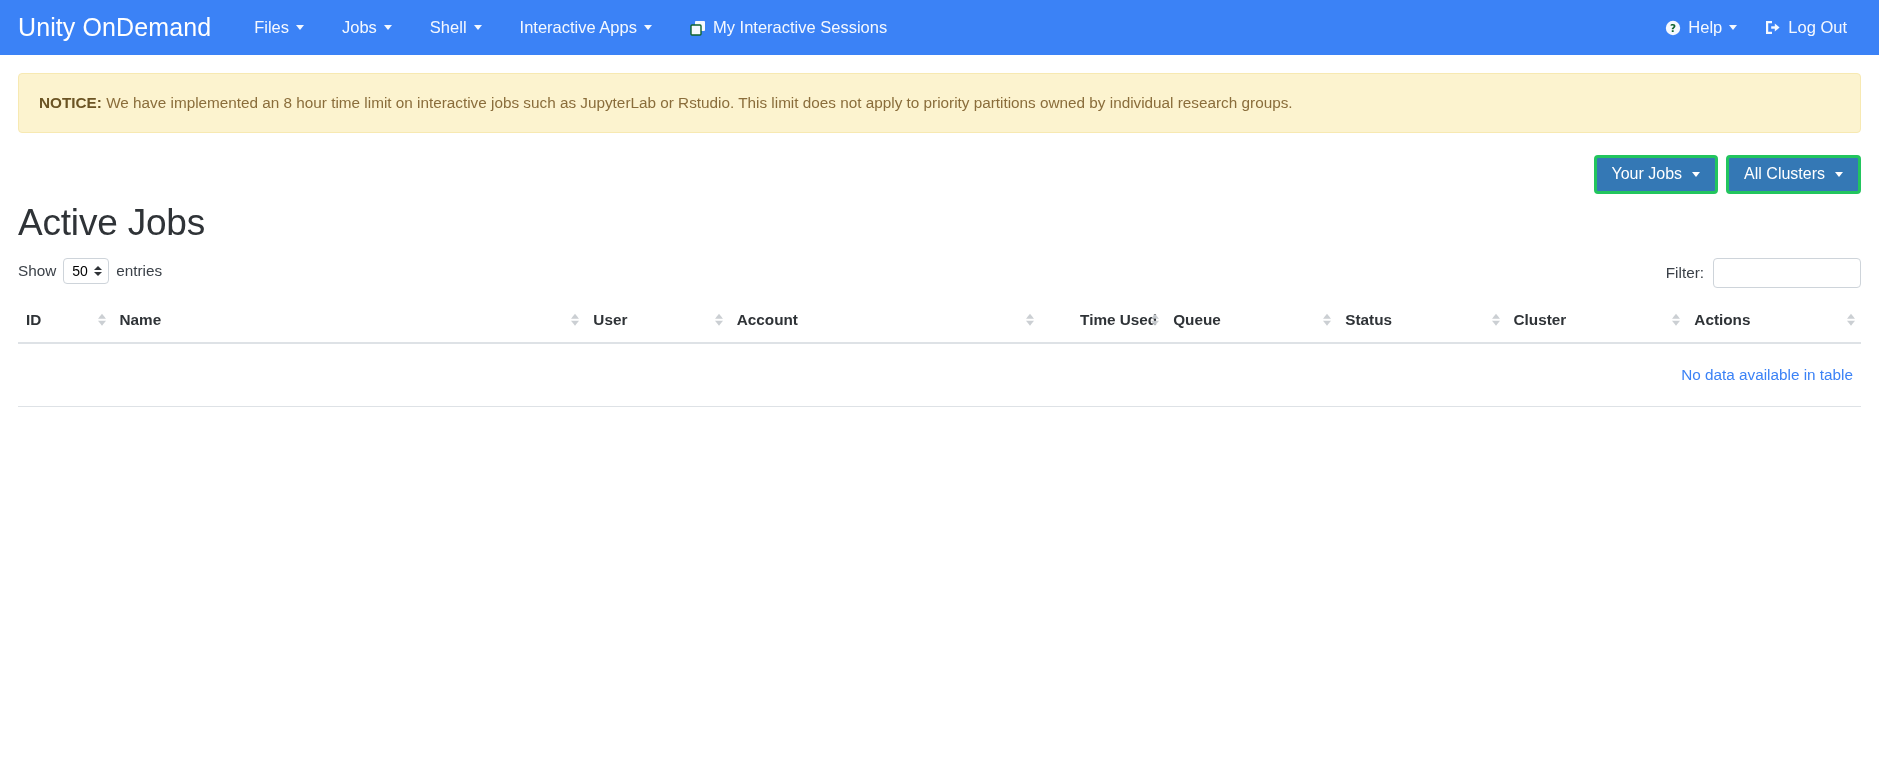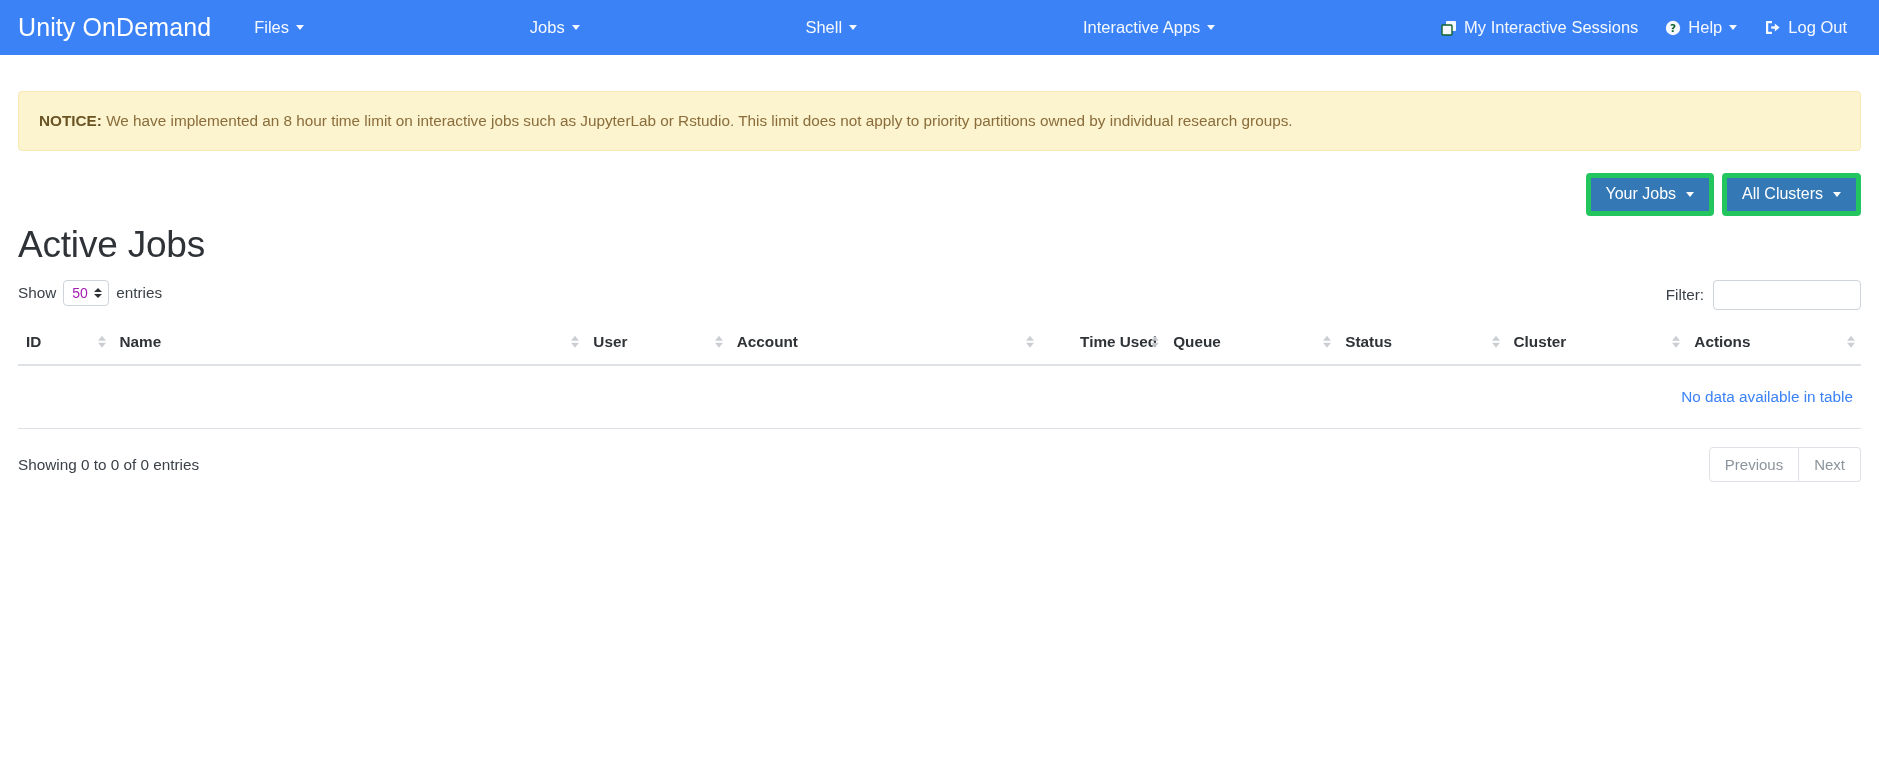--- a/index.html
+++ b/index.html
@@ -20,21 +20,21 @@
     padding: 0 18px 0 18px;
     color: #ffffff;
   }
   .brand {
     font-size: 25px;
     color: #ffffff;
     letter-spacing: .1px;
     margin-right: 30px;
     white-space: nowrap;
   }
-  .nav-links { display: flex; align-items: center; gap: 0px; flex: 1; justify-content: space-between; }
+  .nav-links { display: flex; align-items: center; gap: 12px; flex: 1; }
   .nav-item {
     display: flex; align-items: center;
     color: #ffffff;
     font-size: 16.5px;
     padding: 8px 13px;
     white-space: nowrap;
     cursor: pointer;
     opacity: .95;
   }
   .caret {
@@ -45,40 +45,40 @@
     border-right: 4.5px solid transparent;
     border-top: 5px solid #ffffff;
   }
   .nav-right { display: flex; align-items: center; }
   .nav-right .nav-item { padding: 8px 14px; }
   .icon-inline { display: inline-flex; align-items: center; margin-right: 7px; }
 
   
   .content { padding: 0 18px; }
   .notice {
-    margin-top: 36px;
+    margin-top: 18px;
     background: #fcf3cf;
     border: 1px solid #f7e9b2;
     border-radius: 4px;
     padding: 18px 20px;
     color: #8a6d3b;
     font-size: 15.3px;
     line-height: 1.45;
   }
   .notice b { color: #6b5424; font-weight: bold; }
 
   
   .btn-row {
     display: flex; justify-content: flex-end;
     gap: 8px;
     margin-top: 22px;
   }
   .btn-primary {
     background: #3478b5;
-    border: 5px solid #22c55e;
+    border: 3px solid #22c55e;
     border-radius: 4px;
     color: #fff;
     font-size: 16px;
     padding: 7px 15px 8px 15px;
     display: flex; align-items: center;
     cursor: pointer;
     white-space: nowrap;
   }
   .btn-primary .caret { margin-left: 10px; }
 
@@ -100,21 +100,21 @@
   .length-ctl { display: flex; align-items: center; gap: 7px; }
   .select-box {
     position: relative;
     border: 1px solid #ced4da;
     border-radius: 4px;
     background: #fff;
     height: 26px;
     min-width: 46px;
     display: flex; align-items: center;
     padding: 0 20px 1px 8px;
-    font-size: 14px; color: #a21caf;
+    font-size: 14px; color: #000000;
     cursor: pointer;
   }
   .select-box .arrows {
     position: absolute; right: 6px; top: 50%;
     transform: translateY(-50%);
     display: flex; flex-direction: column; gap: 2px;
   }
   .arrows i {
     display: block; width: 0; height: 0;
     border-left: 4px solid transparent;
@@ -380,21 +380,14 @@
         </th>
       </tr>
     </thead>
     <tbody>
       <tr>
         <td class="empty" colspan="9">No data available in table</td>
       </tr>
     </tbody>
   </table>
 
-  <div class="table-footer">
-    <div>Showing 0 to 0 of 0 entries</div>
-    <div class="pager">
-      <div class="pg">Previous</div>
-      <div class="pg">Next</div>
-    </div>
-  </div>
 
 </div>
 
 </body></html>

